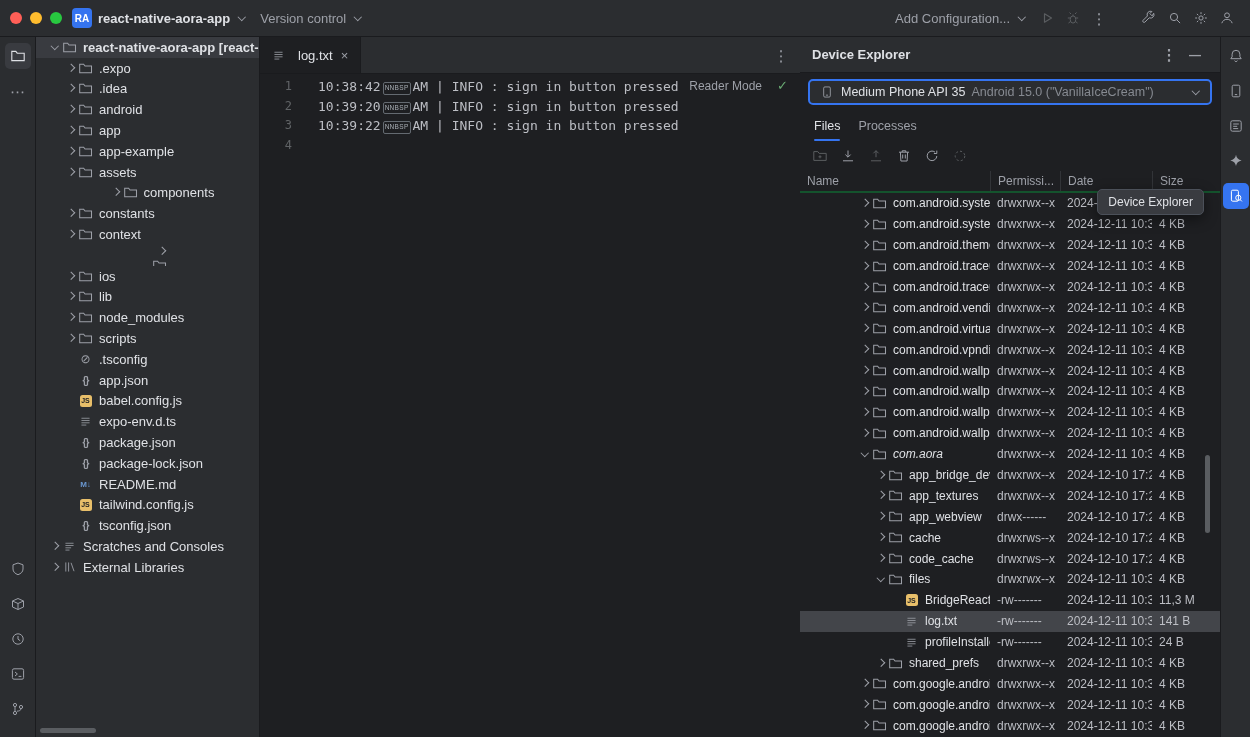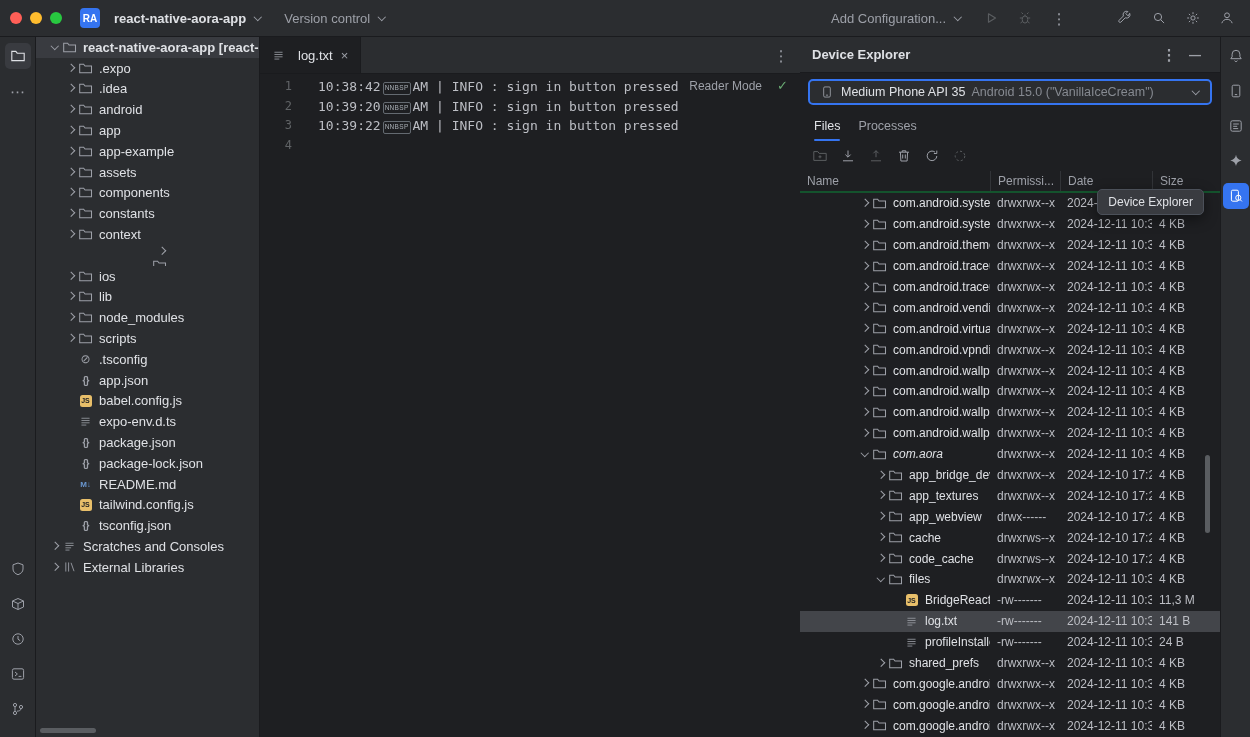--- a/index.html
+++ b/index.html
@@ -2,21 +2,21 @@
 <html><head>
 <meta charset="utf-8">
 <style>
   * { box-sizing: border-box; margin: 0; padding: 0; }
   html,body { width:1250px; height:737px; overflow:hidden; background:#1e1f22;
     font-family:"Liberation Sans", sans-serif; color:#dfe1e5; }
   svg { display:block; }
 
   
   .titlebar { height:37px; background:#2b2d30; border-bottom:1px solid #1a1b1e;
-    display:flex; align-items:center; padding:0 10px; gap:8px; font-size:13px; }
+    display:flex; align-items:center; padding:0 10px; font-size:13px; }
   .traffic { display:flex; gap:8px; margin-right:10px; }
   .light { width:12px; height:12px; border-radius:50%; }
   .light.red{ background:#ff5f57; } .light.yellow{ background:#febc2e; } .light.green{ background:#28c840; }
   .avatar-badge { width:20px; height:20px; border-radius:4px; background:#3574f0; color:#fff;
     font-size:10px; font-weight:700; display:flex; align-items:center; justify-content:center; }
   .tb-item { display:flex; align-items:center; gap:5px; padding:4px 6px; border-radius:5px; color:#dfe1e5; }
   .tb-item.dim { color:#9da0a8; }
   .chev { width:13px; height:13px; position:relative; display:inline-block; flex:none; }
   .chev.right::before, .chev.down::before { content:''; position:absolute; top:3px; left:4px;
     width:4.5px; height:4.5px; border-right:1.4px solid #9da0a8; border-bottom:1.4px solid #9da0a8;
@@ -297,21 +297,21 @@
         </div>
         <div class="tree-row" style="padding-left: 28px;">
           <span class="chev right"></span>
           <span class="ticon">
             <svg viewBox="0 0 16 16" width="15" height="15">
               <path d="M1.8 3.4h4.2l1.5 1.9h6.9v7.3H1.8z" fill="none" stroke="#9da0a8" stroke-width="1.1"></path>
             </svg>
           </span>
           <span class="tlabel">assets</span>
         </div>
-        <div class="tree-row" style="padding-left: 28px;">
+        <div class="tree-row" style="padding-left: 28px; justify-content: center;">
           <span class="chev right"></span>
           <span class="ticon">
             <svg viewBox="0 0 16 16" width="15" height="15">
               <path d="M1.8 3.4h4.2l1.5 1.9h6.9v7.3H1.8z" fill="none" stroke="#9da0a8" stroke-width="1.1"></path>
             </svg>
           </span>
           <span class="tlabel">components</span>
         </div>
         <div class="tree-row" style="padding-left: 28px;">
           <span class="chev right"></span>

